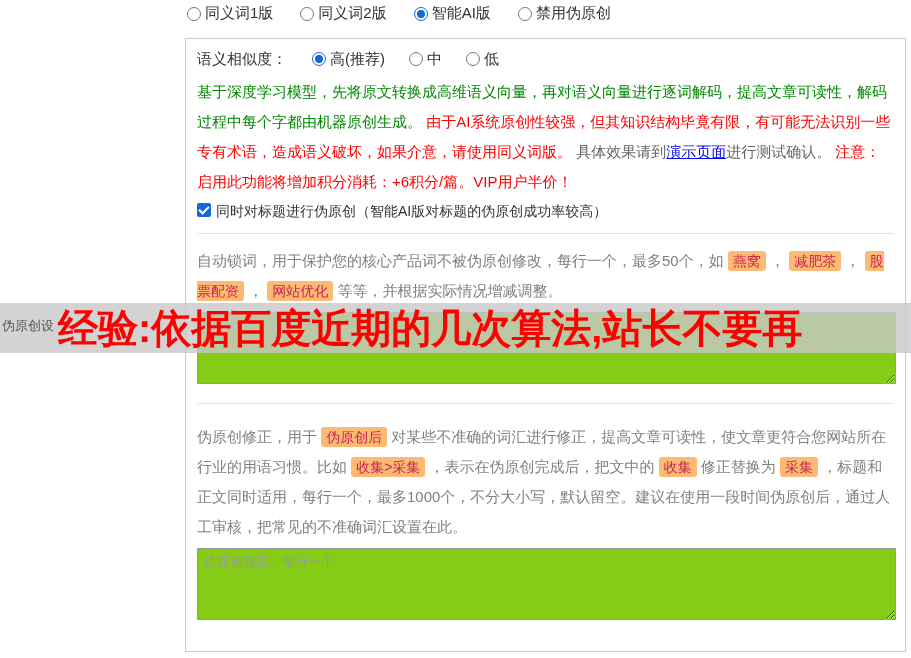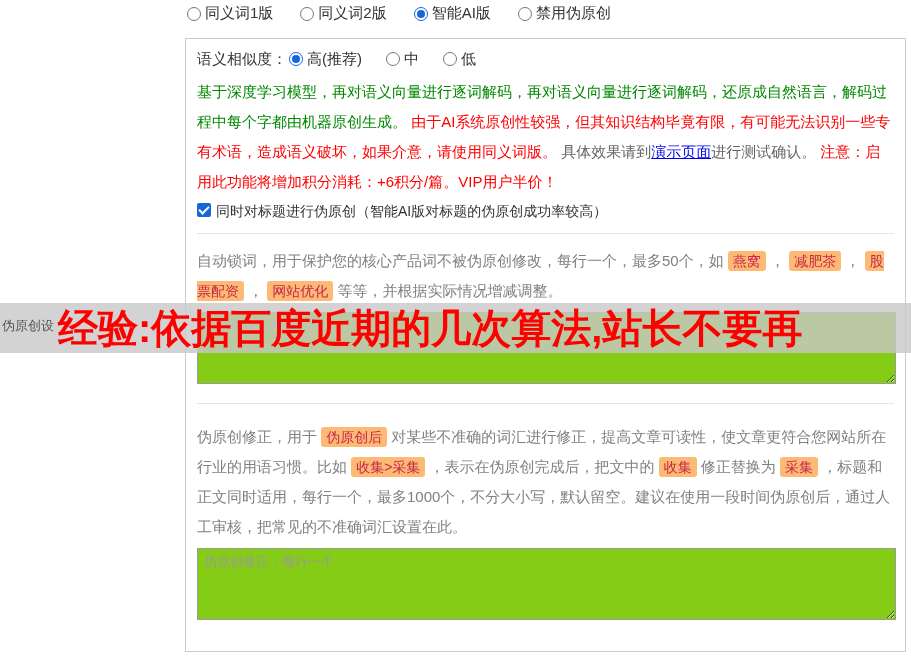--- a/index.html
+++ b/index.html
@@ -19,21 +19,21 @@
   }
   .radio.checked{border-color:#1667d9;}
   .radio.checked::after{
     content:"";position:absolute;left:2px;top:2px;width:8px;height:8px;border-radius:50%;background:#1667d9;
   }
   
   .panel{
     position:absolute;left:185px;top:38px;width:721px;height:614px;box-sizing:border-box;
     border:1px solid #ccc;background:#fff;padding:6px 11px 0 11px;font-size:15px;
   }
-  .opt-row{height:28px;display:flex;align-items:center;color:#333;white-space:nowrap;}
+  .opt-row{height:28px;display:flex;align-items:center;color:#333;white-space:nowrap;gap:23px;}
   .opt-row .group-label{margin-right:2px;}
   .opt-row .radio-item{margin-right:24px;}
   .desc{line-height:30px;margin-top:4px;color:#666;}
   .seg-green{color:#008800;}
   .seg-red{color:#ff0000;}
   .seg-grey{color:#666;}
   a.seg-link{color:#0000ee;text-decoration:underline;cursor:pointer;}
   .checkbox-row{margin-top:6px;display:flex;align-items:flex-start;font-size:14px;color:#333;cursor:pointer;}
   .cb{
     width:14px;height:14px;background:#1667d9;border-radius:2px;display:inline-flex;
@@ -106,21 +106,21 @@
           <span>中</span>
         </span>
         <span class="radio-item">
           <span class="radio"></span>
           <span>低</span>
         </span>
       </span>
   </div>
 
 
-  <div class="desc"><span class="seg-green">基于深度学习模型，再对语义向量进行逐词解码，再对语义向量进行逐词解码，还原成自然语言，解码过程中每个字都由机器原创生成。 </span><span class="seg-red">由于AI系统原创性较强，但其知识结构毕竟有限，有可能无法识别一些专有术语，造成语义破坏，如果介意，请使用同义词版。 </span><span class="seg-grey">具体效果请到</span><a class="seg-link" href="javascript:void(0)">演示页面</a><span class="seg-grey">进行测试确认。 </span><span class="seg-red">注意：启用此功能将增加积分消耗：+6积分/篇。VIP用户半价！</span></div>
+  <div class="desc"><span class="seg-green">基于深度学习模型，先将原文转换成高维语义向量，再对语义向量进行逐词解码，提高文章可读性，解码过程中每个字都由机器原创生成。 </span><span class="seg-red">由于AI系统原创性较强，但其知识结构毕竟有限，有可能无法识别一些专有术语，造成语义破坏，如果介意，请使用同义词版。 </span><span class="seg-grey">具体效果请到</span><a class="seg-link" href="javascript:void(0)">演示页面</a><span class="seg-grey">进行测试确认。 </span><span class="seg-red">注意：启用此功能将增加积分消耗：+6积分/篇。VIP用户半价！</span></div>
 
   <div class="checkbox-row">
     <span class="cb"></span>
     <span>同时对标题进行伪原创（智能AI版对标题的伪原创成功率较高）</span>
   </div>
 
   <hr class="divider">
 
   <div class="para"><span class="seg-text">自动锁词，用于保护您的核心产品词不被伪原创修改，每行一个，最多50个，如 </span><span class="kw">燕窝</span><span class="seg-text"> ， </span><span class="kw">减肥茶</span><span class="seg-text"> ， </span><span class="kw">股票配资</span><span class="seg-text"> ， </span><span class="kw">网站优化</span><span class="seg-text"> 等等，并根据实际情况增减调整。</span></div>
 

